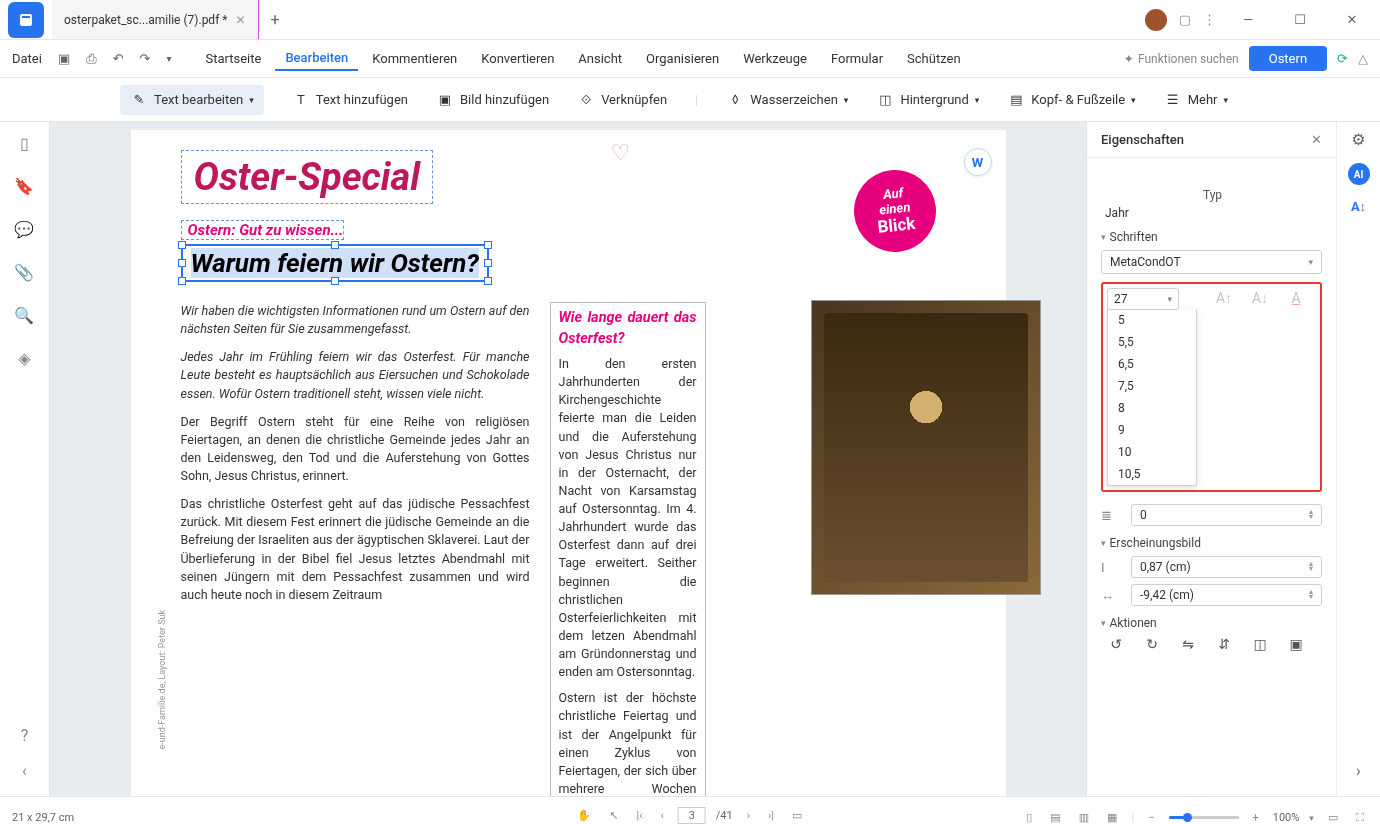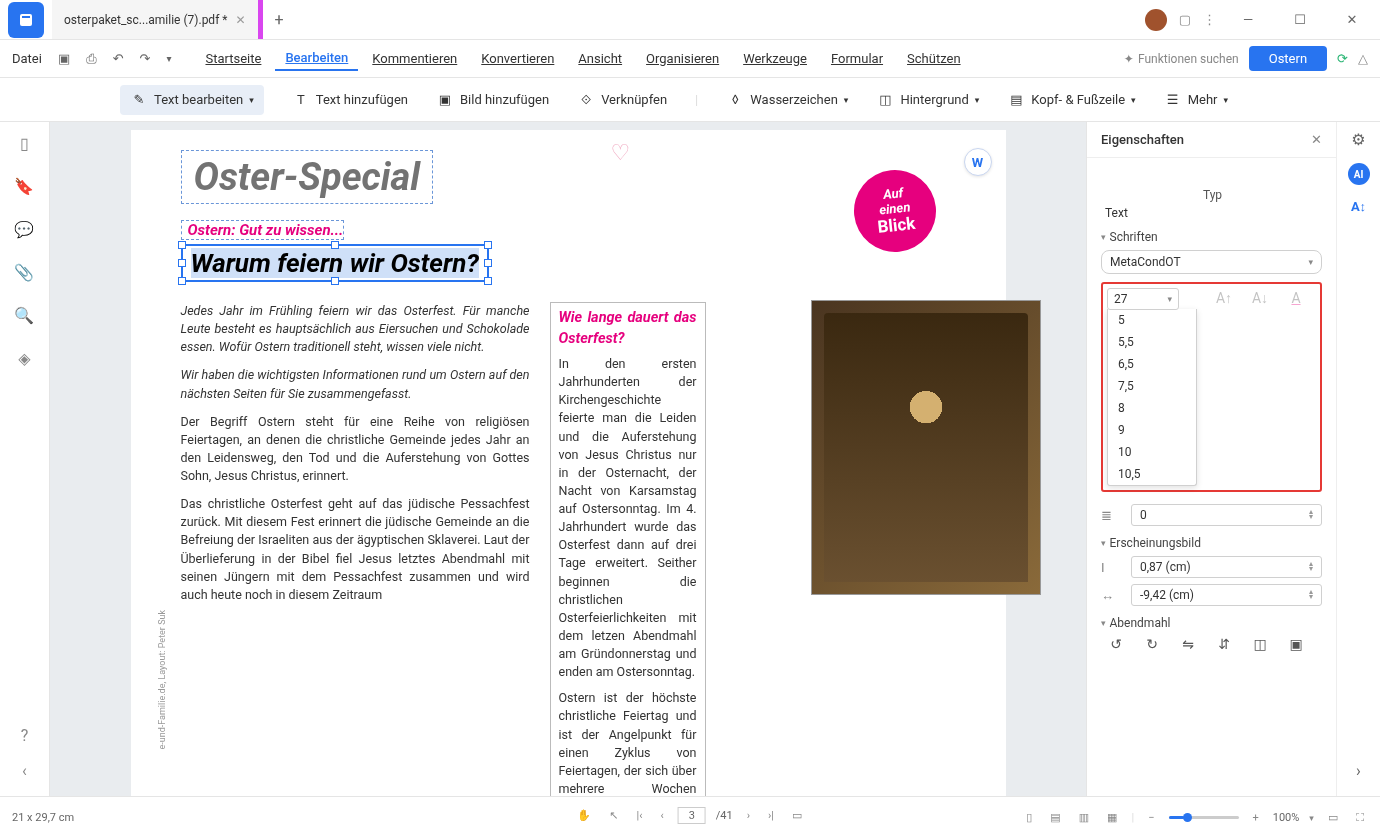--- a/index.html
+++ b/index.html
@@ -1,50 +1,50 @@
 <!DOCTYPE html>
 <html><head>
 <meta charset="utf-8">
 <style>
 * { margin: 0; padding: 0; box-sizing: border-box; font-family: -apple-system, BlinkMacSystemFont, "Segoe UI", Roboto, sans-serif; }
 body { width: 1380px; height: 824px; background: #f0f2f5; overflow: hidden; font-size: 13px; color: #333; }
 
 .titlebar { height: 40px; background: #fff; display: flex; align-items: center; border-bottom: 1px solid #e5e5e5; }
 .app-icon { width: 36px; height: 36px; margin: 2px 8px; background: #2874f0; border-radius: 6px; display: flex; align-items: center; justify-content: center; color: #fff; font-weight: bold; }
-.tab { display: flex; align-items: center; padding: 0 12px; height: 100%; background: #f5f5f5; border-right: 5px solid #d946ef; font-size: 12px; gap: 8px; }
+.tab { display: flex; align-items: center; padding: 0 12px; height: 100%; background: #f5f5f5; border-right: 1px solid #d946ef; font-size: 12px; gap: 8px; }
 .tab .close { color: #999; cursor: pointer; }
 .new-tab { padding: 0 12px; color: #666; font-size: 16px; }
 .titlebar-right { margin-left: auto; display: flex; align-items: center; gap: 12px; padding-right: 8px; }
 .avatar { width: 22px; height: 22px; border-radius: 50%; background: #a0522d; }
 .win-btn { width: 40px; height: 40px; display: flex; align-items: center; justify-content: center; color: #666; }
 
 .menubar { height: 38px; background: #fff; display: flex; align-items: center; padding: 0 12px; gap: 4px; border-bottom: 1px solid #e5e5e5; }
 .menubar .file-label { font-size: 13px; margin-right: 6px; }
 .menubar .qa-icon { padding: 4px 6px; color: #666; }
-.menubar .menu-item { padding: 4px 10px; font-size: 13px; color: #333; text-decoration: underline; }
+.menubar .menu-item { padding: 4px 10px; font-size: 13px; color: #333; }
 .menubar .menu-item.active { color: #2874f0; border-bottom: 2px solid #2874f0; font-weight: 500; }
 .menubar .right { margin-left: auto; display: flex; align-items: center; gap: 10px; }
 .search-fn { color: #888; font-size: 12px; display: flex; gap: 4px; align-items: center; }
 .share-btn { background: #2874f0; color: #fff; padding: 5px 20px; border-radius: 4px; font-size: 13px; }
 
 .toolbar { height: 44px; background: #fff; display: flex; align-items: center; padding: 0 20px 0 120px; gap: 28px; border-bottom: 1px solid #e5e5e5; }
 .tool-btn { display: flex; align-items: center; gap: 6px; font-size: 13px; color: #333; }
 .tool-btn.primary { background: #e8eef7; padding: 6px 10px; border-radius: 4px; }
 .tool-icon { width: 18px; height: 18px; display: inline-flex; align-items: center; justify-content: center; }
 
 .main { display: flex; height: calc(824px - 40px - 38px - 44px - 28px); }
 .left-sidebar { width: 50px; background: #fff; border-right: 1px solid #e5e5e5; display: flex; flex-direction: column; align-items: center; padding-top: 12px; gap: 24px; }
 .left-sidebar .ico { color: #888; font-size: 16px; }
 .left-sidebar .bottom { margin-top: auto; margin-bottom: 16px; display:flex; flex-direction:column; gap:16px; align-items:center; }
 
 .canvas-area { flex: 1; background: #e9ecef; overflow: hidden; position: relative; display:flex; justify-content:center; }
 .page { width: 875px; height: 100%; background: #fff; margin-top: 8px; position: relative; padding: 20px 50px; }
 .word-badge { position: absolute; right: 14px; top: 18px; width: 28px; height: 28px; border-radius: 50%; background: #fff; border: 1px solid #c9d6f0; display:flex; align-items:center; justify-content:center; color:#2874f0; font-size:13px; font-weight:bold; box-shadow:0 1px 3px rgba(0,0,0,.1);}
 
-.title-box { border: 1px dashed #6a96d8; padding: 4px 12px; display: inline-block; color: #737373; font-size: 38px; font-weight: bold; font-style: italic; }
+.title-box { border: 1px dashed #6a96d8; padding: 4px 12px; display: inline-block; color: #be185d; font-size: 38px; font-weight: bold; font-style: italic; }
 .heart { position:absolute; left: 480px; top:10px; color:#f0a8c0; font-size:22px;}
 .subtitle-box { border: 1px dashed #6a96d8; padding-left: 6px; display: inline-block; color: #e6007e; font-size: 15px; font-weight: bold; font-style: italic; margin-top: 16px; position:relative;}
 .subtitle2-box { border: 2px solid #2874f0; padding: 2px 8px; display: inline-block; color: #000000; font-size: 26px; font-weight: bold; font-style: italic; margin-top: 4px; position: relative; }
 .handle { width: 8px; height: 8px; background: #fff; border: 1.5px solid #2874f0; position: absolute; }
 
 .columns { display: flex; gap: 20px; margin-top: 20px; }
 .col1 { flex: 1; font-size: 12.5px; line-height: 1.45; text-align: justify; }
 .col1 p { margin-bottom: 10px; }
 .col1 em { font-style: italic; }
 .col1 .h { color: #e6007e; font-weight: bold; font-style:italic; font-size: 14.5px; margin: 10px 0 6px; }
@@ -56,21 +56,21 @@
 .badge-pink .b3 { font-size:17px; font-style:normal;}
 .layout-credit { position:absolute; left:26px; top:480px; writing-mode:vertical-rl; transform:rotate(180deg); font-size:9px; color:#999;}
 
 .right-panel { width: 250px; background: #fff; border-left: 1px solid #e5e5e5; display: flex; flex-direction: column; }
 .panel-header { display: flex; align-items: center; justify-content: space-between; padding: 10px 14px; border-bottom: 1px solid #eee; font-size: 13px; font-weight: 500; }
 .panel-body { padding: 8px 14px; overflow-y: auto; }
 .section-label { font-size: 12px; color: #555; margin: 22px 0 4px; padding-left: 2px; text-align: center; }
 .section-value { font-size: 12px; margin-bottom: 10px; padding-left: 4px; }
 .collap { display:flex; align-items:center; gap:4px; font-size:12px; color:#444; margin: 10px 0 6px; }
 .collap::before { content:'▾'; font-size:9px; color:#888; }
-.font-select { width: 100%; border: 1px solid #d0d0d0; border-radius: 8px; padding: 4px 8px; font-size: 12px; display:flex; justify-content:space-between; align-items:center; margin-bottom:8px; }
+.font-select { width: 100%; border: 1px solid #d0d0d0; border-radius: 3px; padding: 4px 8px; font-size: 12px; display:flex; justify-content:space-between; align-items:center; margin-bottom:8px; }
 .size-row { display: flex; align-items: flex-start; gap: 8px; }
 .size-input { width: 72px; border: 1px solid #d0d0d0; border-radius: 3px; padding: 3px 6px; font-size: 12px; display:flex; justify-content:space-between; align-items:center; position:relative; z-index:3; background:#fff;}
 .dropdown { position:relative; width:90px; background:#fff; border:1px solid #d0d0d0; border-radius:0 0 3px 3px; box-shadow: 0 2px 6px rgba(0,0,0,.12); border-top:none; z-index:2; margin-top:-1px; }
 .dropdown .opt { padding: 4px 10px; font-size: 12px; }
 .red-border { border: 2.5px solid #e53935; border-radius: 3px; padding: 4px; }
 .fmt-icons { display:flex; flex-wrap:wrap; gap:14px 18px; padding: 0 0 8px 6px; }
 .fmt-icons span { color:#555; font-size:14px; width:18px; text-align:center; }
 .spin-row { display:flex; align-items:center; gap:8px; margin:6px 0;}
 .spin-row .lab { color:#888; width:22px; }
 .spin-row .field { flex:1; border: 1px solid #d0d0d0; border-radius:3px; padding:3px 8px; font-size:12px; display:flex; justify-content:space-between; align-items:center; }
@@ -214,43 +214,43 @@
       <div class="badge-pink">
         <span>Auf</span>
           <span>einen</span>
           <span class="b3">Blick</span>
       </div>
       <div class="img-box"></div>
       <div class="layout-credit">e-und-Familie.de, Layout: Peter Suk</div>
 
       <div class="columns">
         <div class="col1">
+          <p><em>Wir haben die wichtigsten Informationen rund um Ostern auf den nächsten Seiten für Sie zusammengefasst.</em></p>
           <p><em>Jedes Jahr im Frühling feiern wir das Osterfest. Für manche Leute besteht es hauptsächlich aus Eiersuchen und Schokolade essen. Wofür Ostern traditionell steht, wissen viele nicht.</em></p>
-          <p><em>Wir haben die wichtigsten Informationen rund um Ostern auf den nächsten Seiten für Sie zusammengefasst.</em></p>
           <p>Der Begriff Ostern steht für eine Reihe von religiösen Feiertagen, an denen die christliche Gemeinde jedes Jahr an den Leidensweg, den Tod und die Auferstehung von Gottes Sohn, Jesus Christus, erinnert.</p>
           <p>Das christliche Osterfest geht auf das jüdische Pessachfest zurück. Mit diesem Fest erinnert die jüdische Gemeinde an die Befreiung der Israeliten aus der ägyptischen Sklaverei. Laut der Überlieferung in der Bibel fiel Jesus letztes Abendmahl mit seinen Jüngern mit dem Pessachfest zusammen und wird auch heute noch in diesem Zeitraum</p>
         </div>
         <div class="col2" style="border:1px solid #bbb; padding:4px 8px; max-width:156px;">
           <div class="h">Wie lange dauert das Osterfest?</div>
           <p>In den ersten Jahrhunderten der Kirchengeschichte feierte man die Leiden und die Auferstehung von Jesus Christus nur in der Osternacht, der Nacht von Karsamstag auf Ostersonntag. Im 4. Jahrhundert wurde das Osterfest dann auf drei Tage erweitert. Seither beginnen die christlichen Osterfeierlichkeiten mit dem letzen Abendmahl am Gründonnerstag und enden am Ostersonntag.</p>
           <p style="margin-top:8px;">Ostern ist der höchste christliche Feiertag und ist der Angelpunkt für einen Zyklus von Feiertagen, der sich über mehrere Wochen erstreckt. Genauere Informationen zu den einzelnen Feiertagen finden Sie auf der nächsten Seite.</p>
         </div>
         <div style="width:230px;"></div>
       </div>
     </div>
   </div>
 
   <div class="right-panel">
     <div class="panel-header">
       <span>Eigenschaften</span>
       <span style="color:#888;">✕</span>
     </div>
     <div class="panel-body">
       <div class="section-label">Typ</div>
-      <div class="section-value">Text</div>
+      <div class="section-value">Jahr</div>
 
       <div class="collap">Schriften</div>
       <div class="font-select">
         <span>MetaCondOT</span>
         <span style="font-size:9px;color:#888;">▾</span>
       </div>
 
       <div class="red-border">
         <div class="size-row">
           <div style="flex:0 0 auto;">
@@ -305,21 +305,21 @@
         <span class="lab">↔</span>
         <div class="field">
           <span>-9,42 (cm)</span>
           <span class="updown">
               <span>▴</span>
               <span>▾</span>
             </span>
         </div>
       </div>
 
-      <div class="collap">Abendmahl</div>
+      <div class="collap">Aktionen</div>
       <div class="fmt-icons">
         <span>↺</span>
         <span>↻</span>
         <span>⇋</span>
         <span>⇵</span>
         <span>◫</span>
         <span>▣</span>
       </div>
     </div>
   </div>

